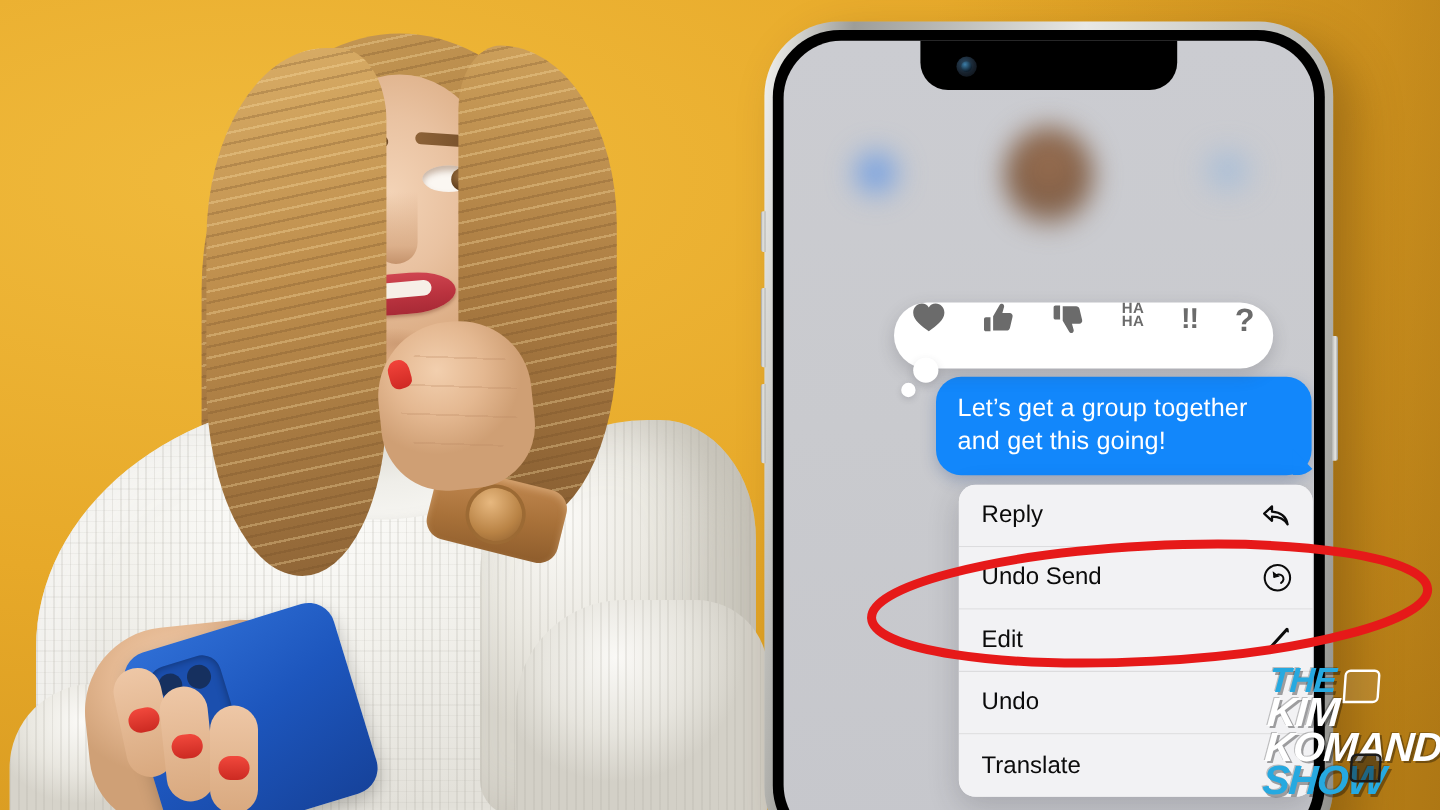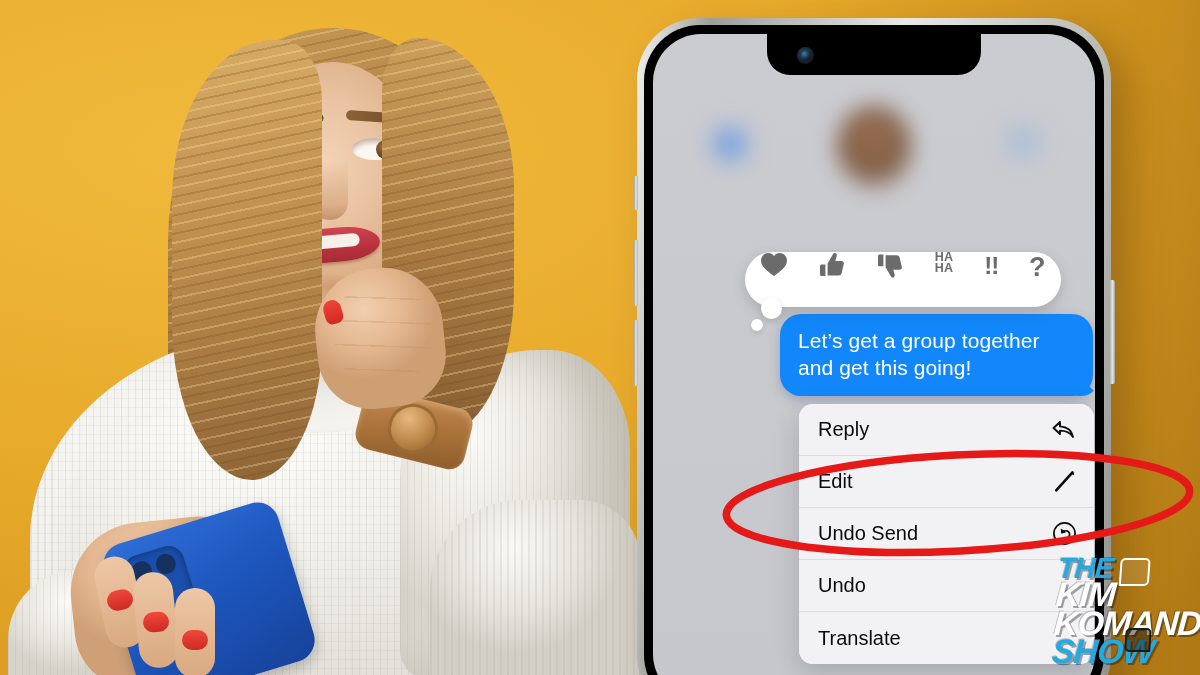--- a/index.html
+++ b/index.html
@@ -480,41 +480,41 @@
           <div class="ctx-row">
             <span>Reply</span>
             <span class="ctx-icon">
               <svg width="26" height="22" viewBox="0 0 26 22">
                 <path d="M9 3 2.5 9 9 15v-3.4c6 0 10 1.6 13 6.4-1-5.6-4.6-10-13-10.6z" stroke="#0b0b0b" stroke-width="1.9" stroke-linejoin="round" fill="none"></path>
               </svg>
             </span>
           </div>
 
           <div class="ctx-row">
-            <span>Edit</span>
-            <span class="ctx-icon">
-              <svg width="25" height="25" viewBox="0 0 25 25">
-                <path d="M20.5 3.4 4.2 21.3" stroke="#0b0b0b" stroke-width="2.6" stroke-linecap="round" fill="none"></path>
-                <path d="M20.5 3.4c1 .9 1.2 1.6.6 2.6" stroke="#0b0b0b" stroke-width="1.4" fill="none"></path>
-              </svg>
-            </span>
-          </div>
-
-          <div class="ctx-row">
             <span>Undo Send</span>
             <span class="ctx-icon">
               <svg width="25" height="25" viewBox="0 0 25 25">
                 <circle cx="12.5" cy="12.5" r="10.6" stroke="#0b0b0b" stroke-width="1.7" fill="none"></circle>
                 <path d="M15.6 16.8c2.3-1.5 2.6-4.3 1-5.9-1.8-1.8-4.8-1.4-6.6.6" stroke="#0b0b0b" stroke-width="1.7" fill="none" stroke-linecap="round"></path>
                 <path d="M9.2 8.2l.5 3.8 3.6-.9z" fill="#0b0b0b"></path>
               </svg>
             </span>
           </div>
 
           <div class="ctx-row">
+            <span>Edit</span>
+            <span class="ctx-icon">
+              <svg width="25" height="25" viewBox="0 0 25 25">
+                <path d="M20.5 3.4 4.2 21.3" stroke="#0b0b0b" stroke-width="2.6" stroke-linecap="round" fill="none"></path>
+                <path d="M20.5 3.4c1 .9 1.2 1.6.6 2.6" stroke="#0b0b0b" stroke-width="1.4" fill="none"></path>
+              </svg>
+            </span>
+          </div>
+
+          <div class="ctx-row">
             <span>Undo</span>
             <span class="ctx-icon"></span>
           </div>
 
           <div class="ctx-row">
             <span>Translate</span>
             <span class="ctx-icon"></span>
           </div>
         </div>
 

